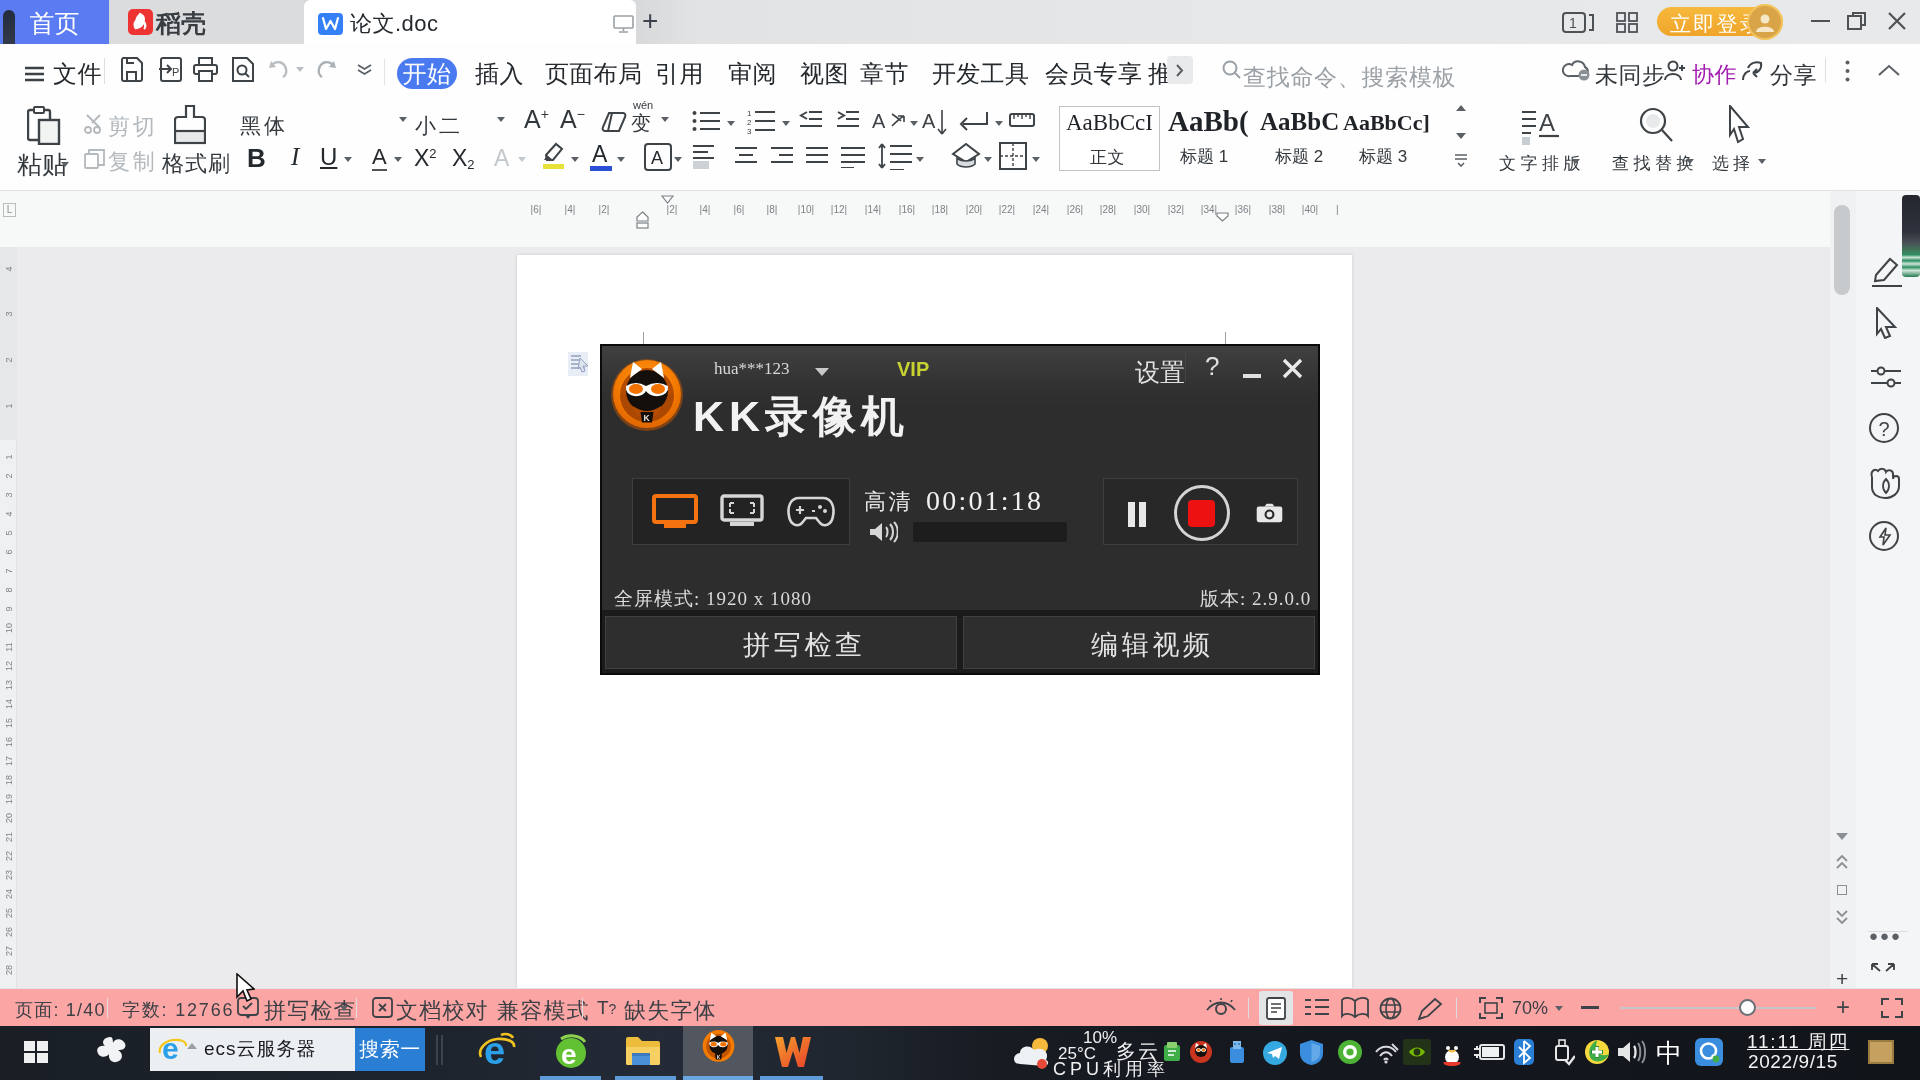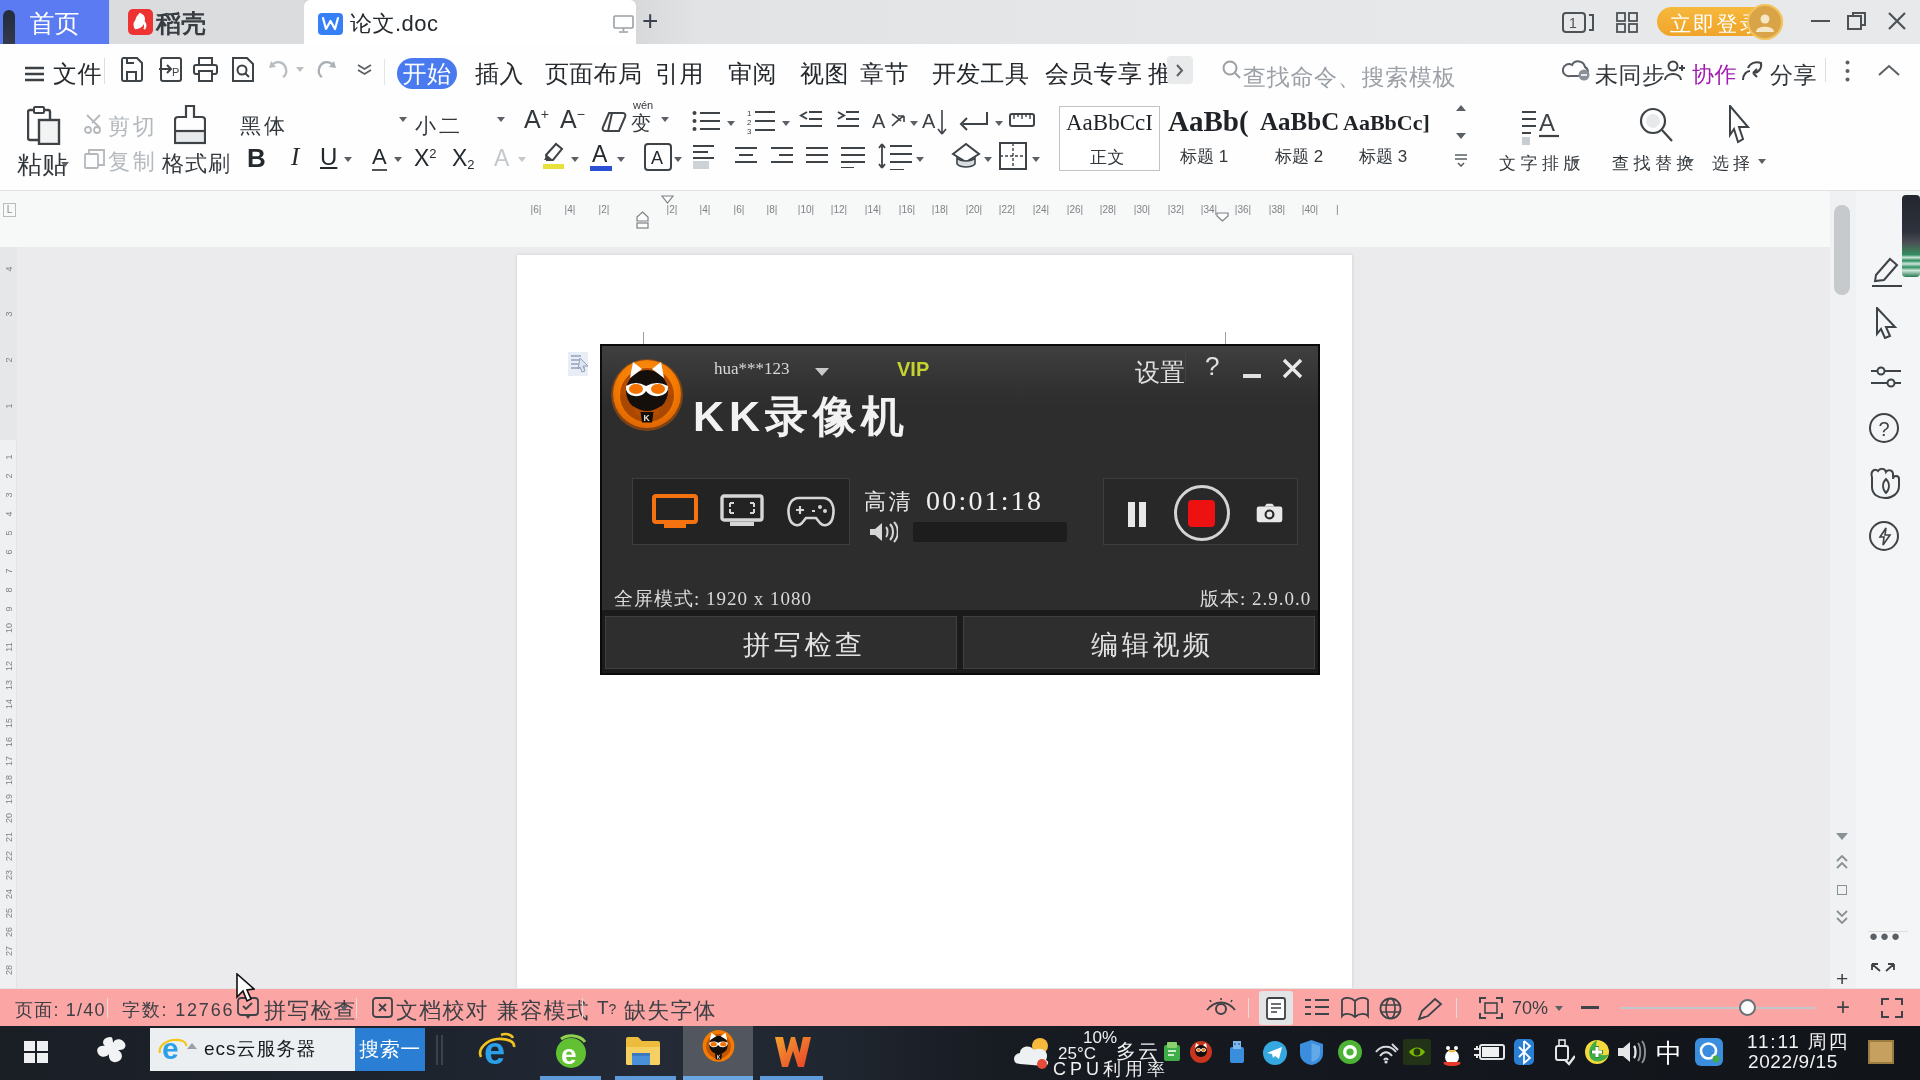--- a/index.html
+++ b/index.html
@@ -660,21 +660,21 @@
         <path d="M17 6 C19 8 19 16 17 18 M21 3 C24 7 24 17 21 21 M25 1 C29 6 29 18 25 23" stroke="#8a8f94" stroke-width="2" fill="none"></path>
         <path d="M17 6 C19 8 19 16 17 18" stroke="#e4e6e8" stroke-width="2" fill="none"></path>
       </svg>
     <div class="abs" style="left:1656px;top:10px;font-size:26px;color:#fff;">中</div>
     <svg class="abs" style="left:1695px;top:12px" width="28" height="28" viewBox="0 0 28 28">
         <rect x="0" y="0" width="28" height="28" rx="6" fill="#3b8ede"></rect>
         <circle cx="13.5" cy="13" r="7.5" fill="none" stroke="#fff" stroke-width="2.6"></circle>
         <path d="M17 17 L22 22" stroke="#fff" stroke-width="2.6"></path>
         <circle cx="21" cy="21" r="3.4" fill="#3fae49"></circle>
       </svg>
-    <div class="abs" style="left:1747px;top:3px;font-size:19px;color:#f2f2f2;letter-spacing:1.8px;">11:11 周四</div>
+    <div class="abs" style="left:1747px;top:3px;font-size:19px;color:#f2f2f2;letter-spacing:1.8px;text-decoration:underline;">11:11 周四</div>
     <div class="abs" style="left:1748px;top:25px;font-size:19px;color:#f2f2f2;letter-spacing:0.6px;">2022/9/15</div>
     <div class="abs" style="left:1868px;top:14px;width:26px;height:24px;background:#c5a05e;border:2px solid #9a7b40;"></div>
   </div>
   <div id="kkwin">
     <div class="abs" style="left:0;top:0;width:716px;height:60px;background:linear-gradient(180deg,#404040,#333333 60%,#2d2d2d);"></div>
     <svg class="abs" style="left:7px;top:5px" width="76" height="84" viewBox="0 0 76 84">
       <defs>
         <radialGradient id="kg" cx="0.5" cy="0.35" r="0.75">
             <stop offset="0%" stop-color="#ff9a1f"></stop>
             <stop offset="55%" stop-color="#f47b00"></stop>

